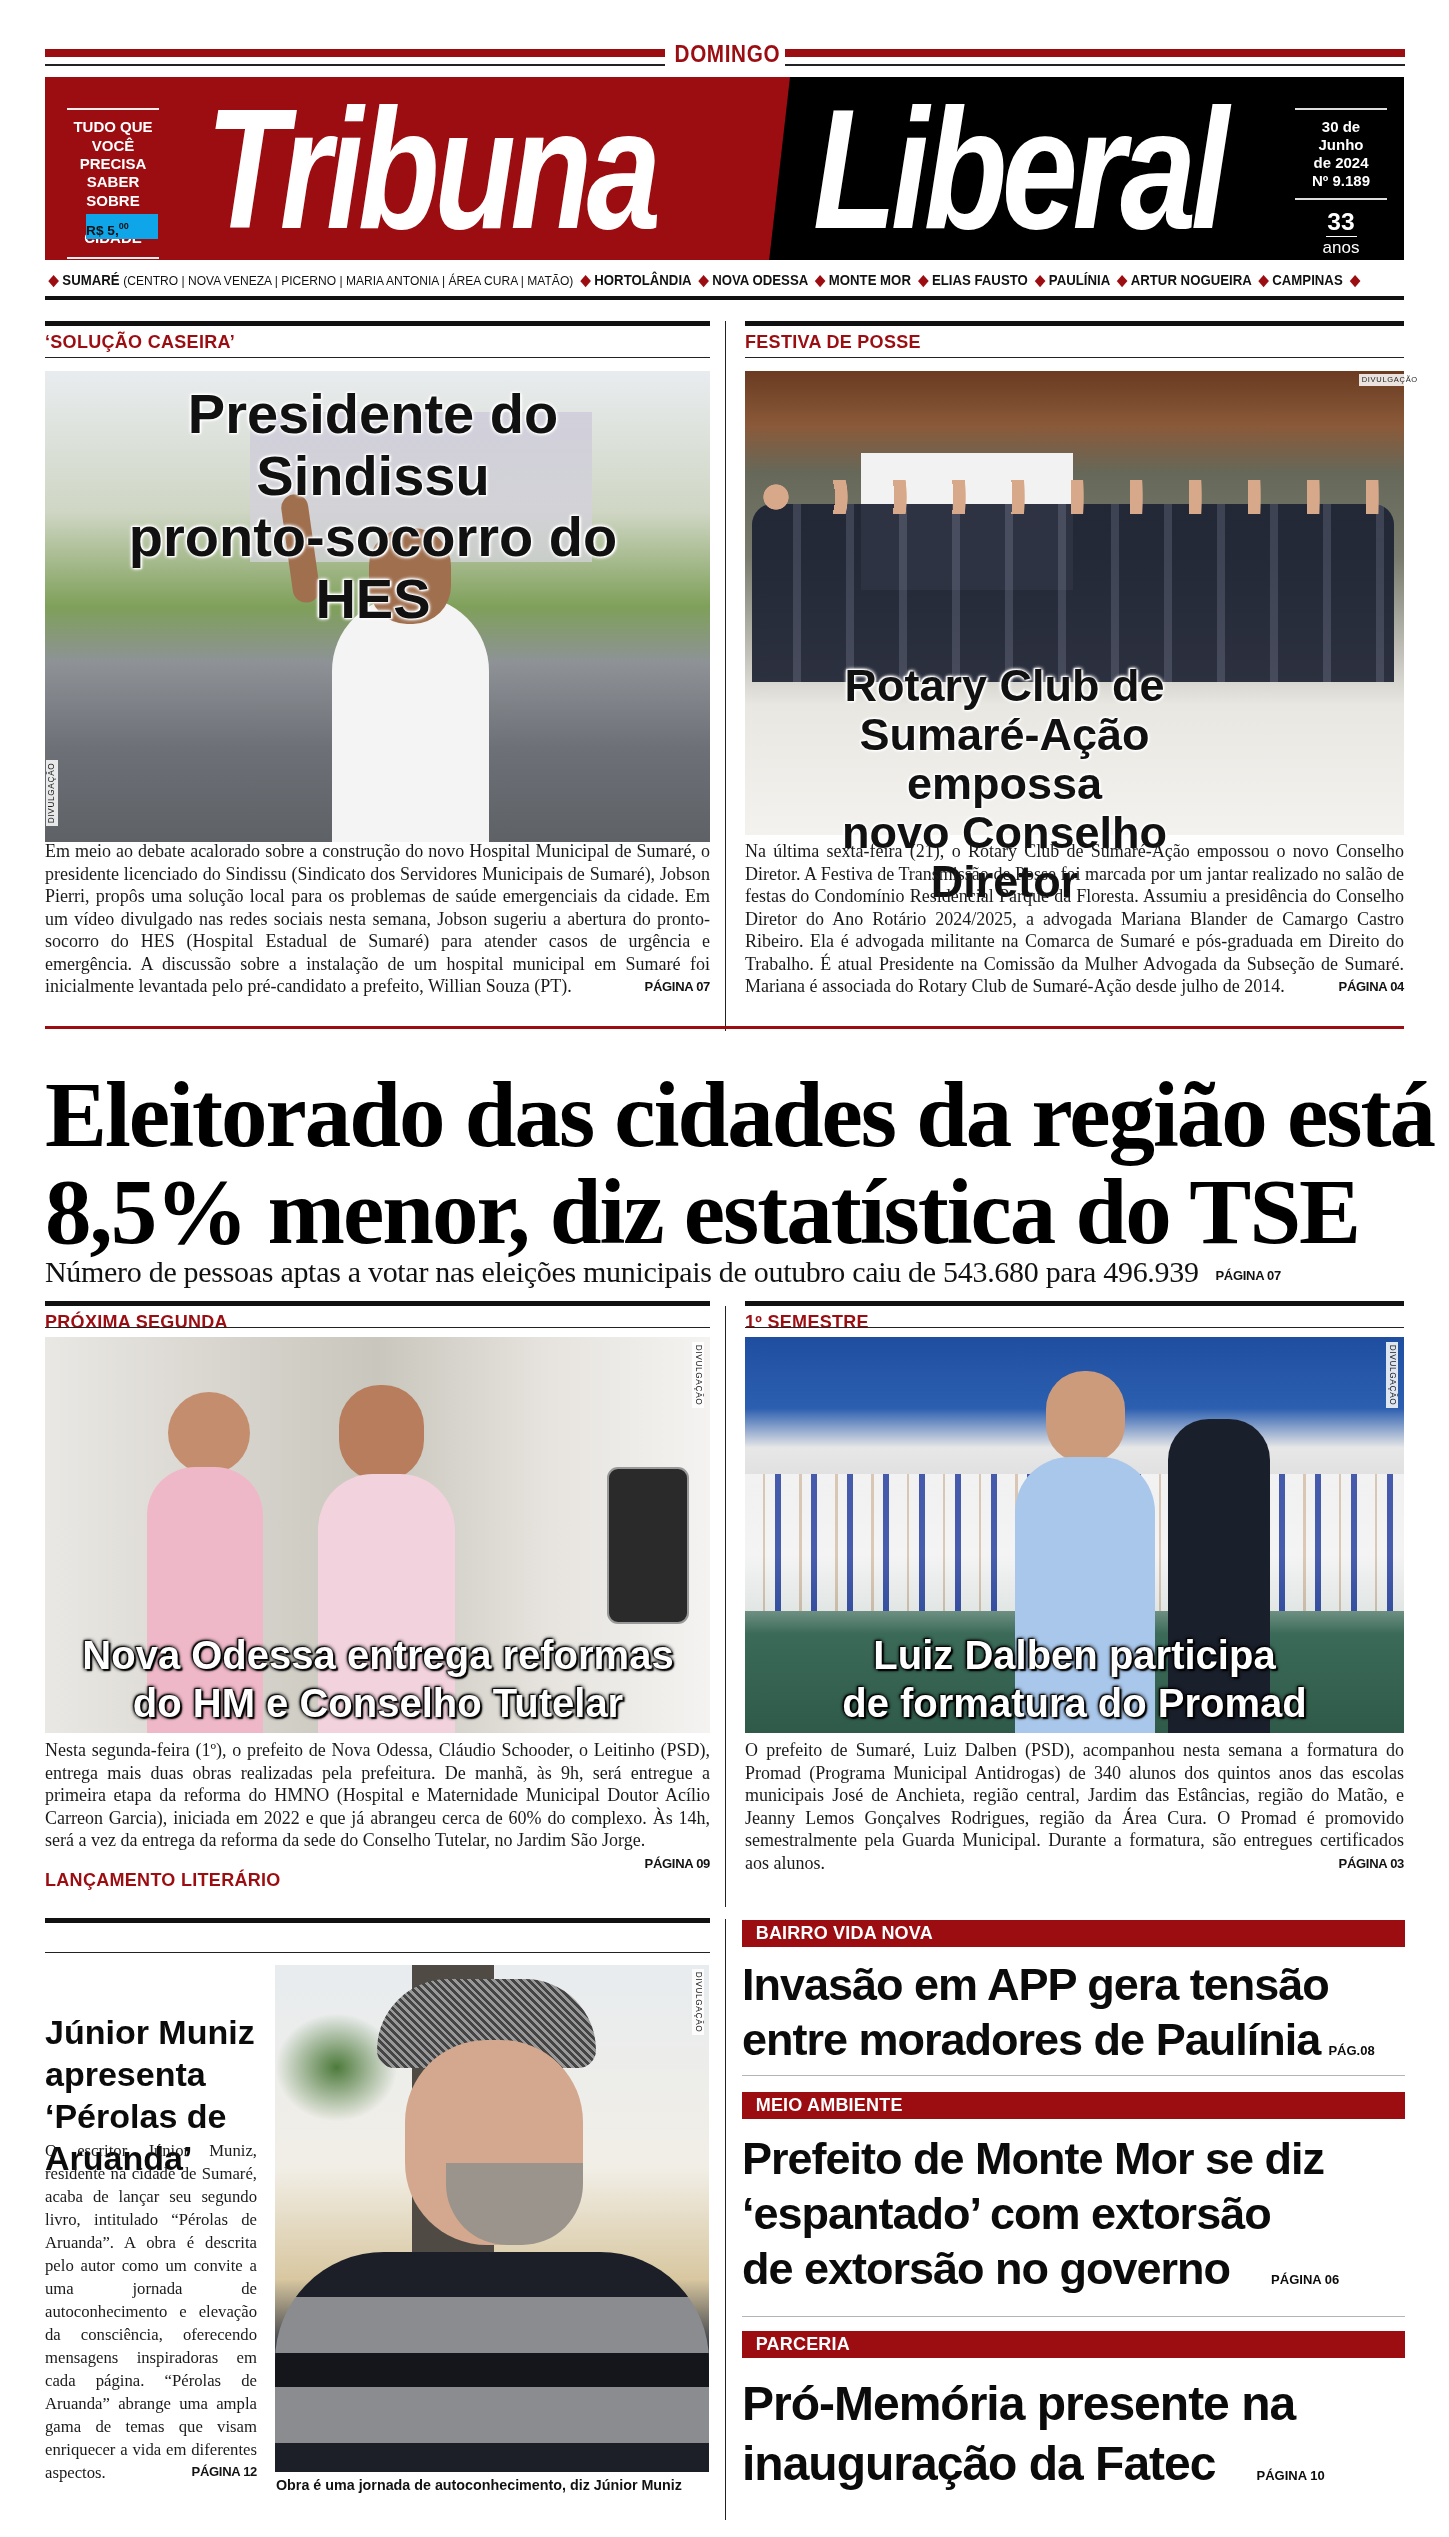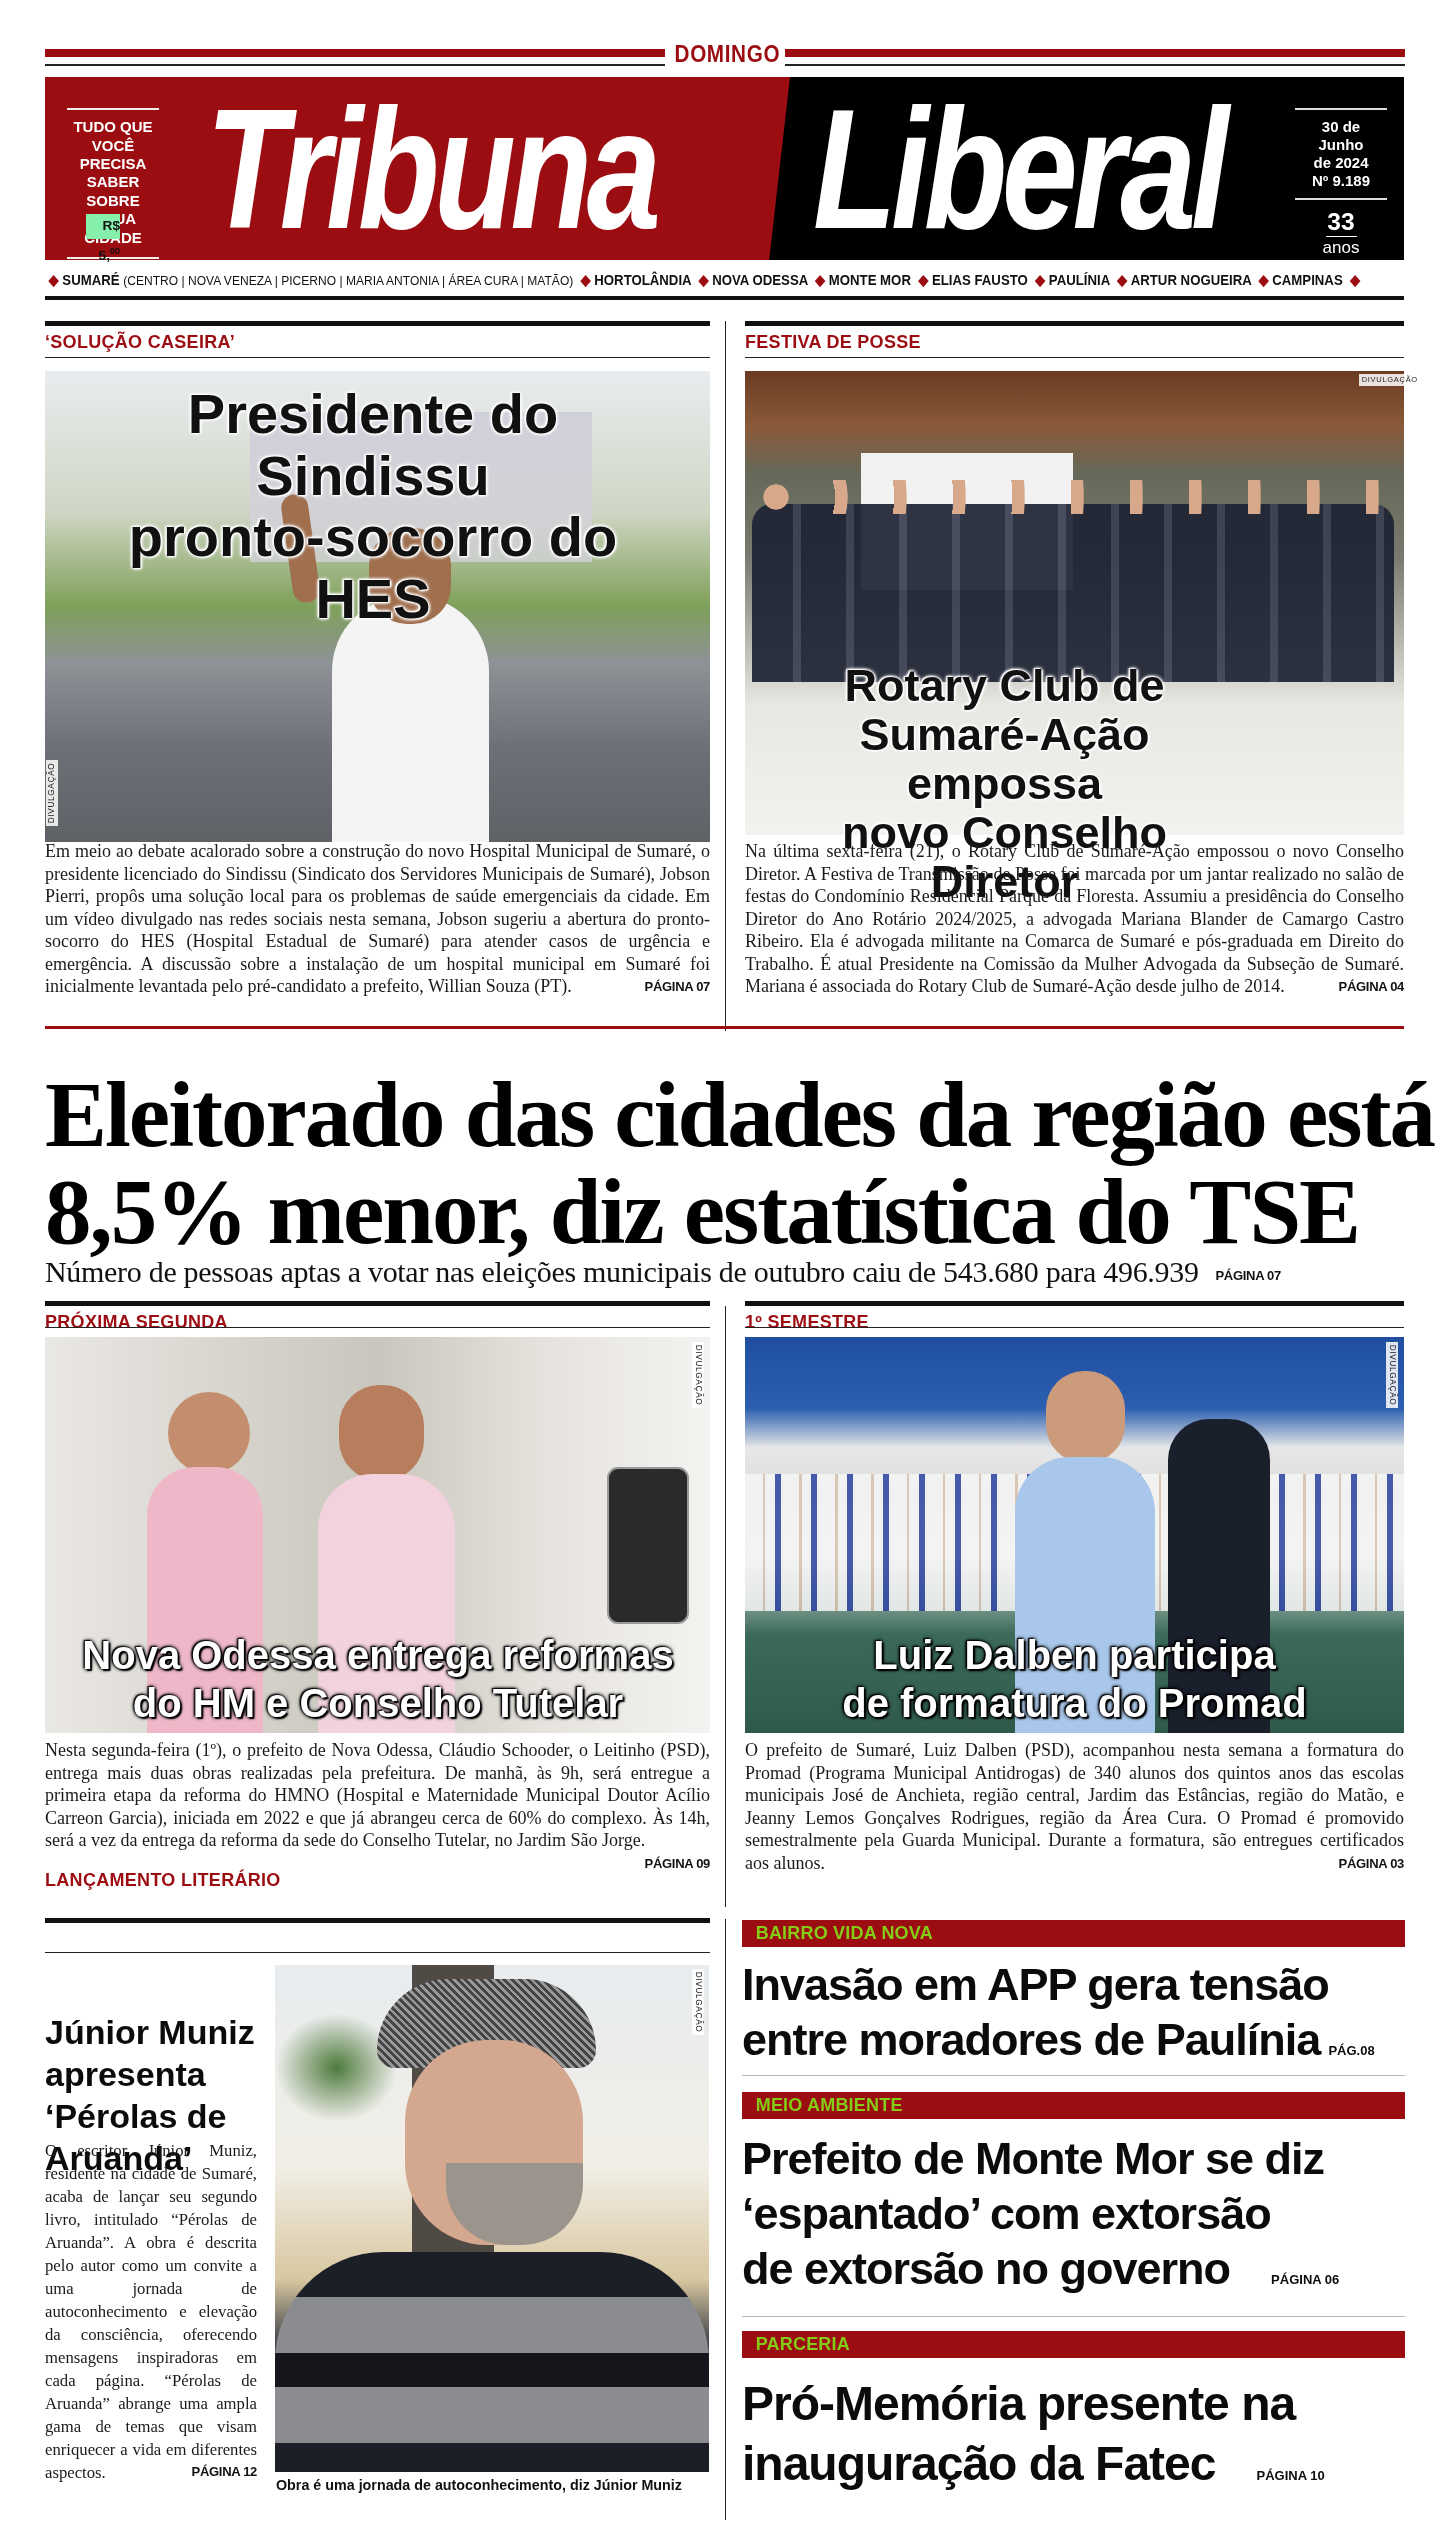--- a/index.html
+++ b/index.html
@@ -21,22 +21,22 @@
   .mast-red {
     position: absolute; left: 0; top: 0; width: 745px; height: 183px; background: #9c0d12;
     clip-path: polygon(0 0, 100% 0, 97.2% 100%, 0 100%);
   }
   .tagline {
     position: absolute; left: 22px; top: 31px; width: 92px; text-align: center;
     color: #fff; font: bold 15px/18.4px "Liberation Sans Narrow", "Liberation Sans", sans-serif;
     border-top: 2px solid #eee; border-bottom: 2px solid #eee; padding: 8.2px 0 9.6px 0;
   }
   .price {
-    position: absolute; left: 41px; top: 137px; width: 34px; height: 24.6px; background: #86efac;
-    color: #111; font: bold 13.7px "Liberation Sans", sans-serif; text-align: right; line-height: 24.6px;
+    position: absolute; left: 41px; top: 137px; width: 72px; height: 24.6px; background: #0ea5e9;
+    color: #111; font: bold 13.7px "Liberation Sans", sans-serif; text-align: left; line-height: 24.6px;
   }
   .price sup { font-size: 9px; }
   .logo-word {
     position: absolute; top: 9.6px; color: #fff; font-family: "Liberation Sans", sans-serif;
     font-weight: bold; font-style: italic; font-size: 171px; line-height: 164px; letter-spacing: -6.8px;
     transform-origin: left top;
   }
   .logo-tribuna { left: 161px; transform: scaleX(0.78); }
   .logo-liberal { left: 768px; transform: scaleX(0.80); }
   .dateblock {
@@ -96,21 +96,21 @@
     font-family: "Liberation Serif", serif; font-weight: bold; font-size: 93px; line-height: 97px;
     letter-spacing: -2px; color: #000; white-space: nowrap;
   }
   .mega-sub {
     position: absolute; left: 45px; top: 1255px; width: 1359px; white-space: nowrap;
     font-family: "Liberation Serif", serif; font-size: 30px; line-height: 34px; color: #111; letter-spacing: -0.3px;
   }
   .mega-sub .pg-inline { font: bold 13px "Liberation Sans", sans-serif; margin-left: 9.6px; vertical-align: middle; }
 
   .red-band {
-    position: absolute; height: 27px; background: #9c0d12; color: #84cc16;
+    position: absolute; height: 27px; background: #9c0d12; color: #ffffff;
     font: bold 18px/27px "Liberation Sans", sans-serif; padding-left: 13.7px; letter-spacing: 0.2px;
   }
   .side-head {
     position: absolute; font-family: "Liberation Sans", sans-serif; font-weight: bold; color: #0b0b0b;
     font-size: 45px; line-height: 55px; letter-spacing: -1px;
   }
   .side-head .pg-inline { font-size: 13px; letter-spacing: 0; margin-left: 8.2px; vertical-align: baseline; }
 
   .jm-head {
     position: absolute; left: 45px; top: 2011px; width: 225px; font: bold 34px/42px "Liberation Sans", sans-serif; color: #0b0b0b;

